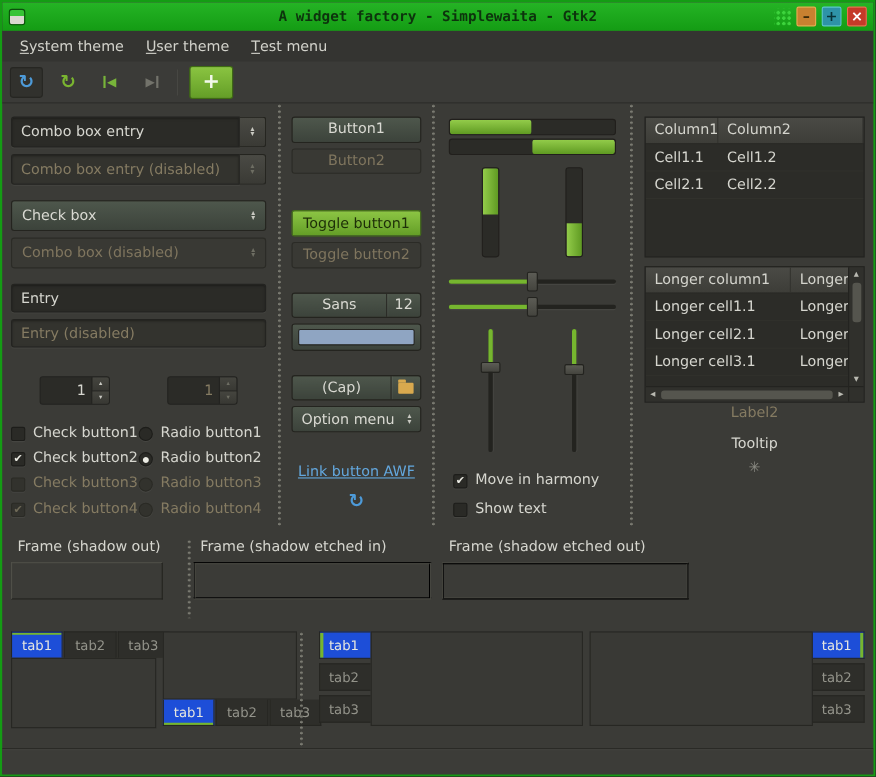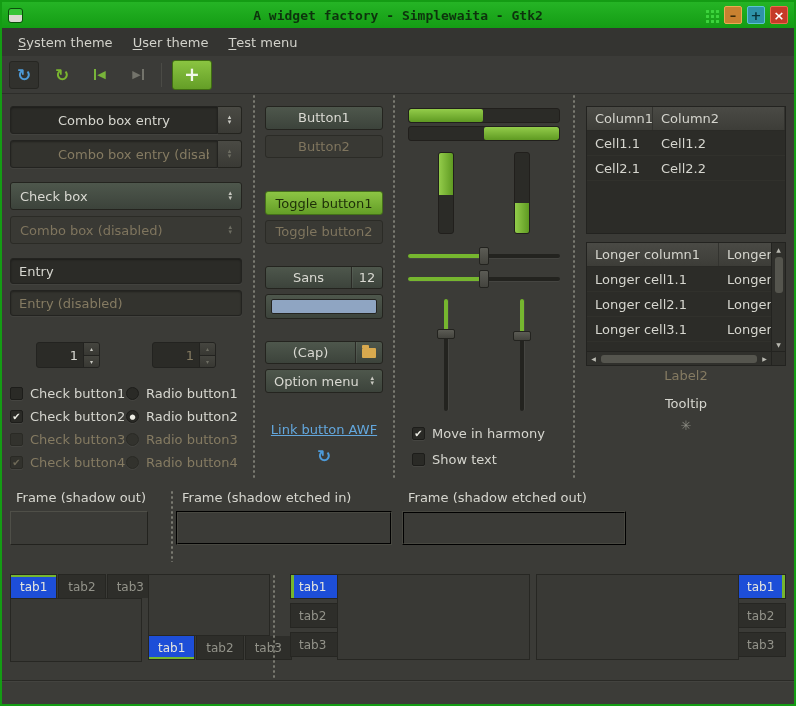--- a/index.html
+++ b/index.html
@@ -67,42 +67,42 @@
           color:#d9d9d2; display:flex; align-items:center; }
   .gbtn.dis { background:#393934; border-color:#2b2b26; color:#7f755e; }
   .gbtn.toggled { background:linear-gradient(#8cc544,#649e27); border-color:#45701a; color:#1e2f08; }
   .arr-stack { display:flex; flex-direction:column; align-items:center; line-height:.72;
                font-size:7px; color:#c9c9c2; }
   .dis .arr-stack { color:#6e6e63; }
 
   
   .panel1 { width:248px; flex:none; padding:12px 8px 8px; display:flex; flex-direction:column; }
   .combo-entry { height:28px; display:flex; }
-  .combo-entry .entryfield { flex:1; border-radius:3px 0 0 3px;padding-left:39px; }
+  .combo-entry .entryfield { flex:1; border-radius:3px 0 0 3px; }
   .combo-dd { width:24px; background:linear-gradient(#4a4a44,#3a3a35); border:1px solid #26262a;
               border-color:#24241f; border-left:none; border-radius:0 3px 3px 0;
               display:flex; align-items:center; justify-content:center; }
   .combobox { height:28px; padding:0 9px; }
   .combobox .arr-stack { margin-left:auto; }
   .p1row { margin-bottom:6px; }
   .gap14 { margin-bottom:14px !important;justify-content:center; }
   .entryrow { height:26px; }
   .spin-row { display:flex; justify-content:space-around; margin:20px 0 18px; }
   .spin { width:64px; height:26px; display:flex; background:#2b2b27; border:1px solid #232320;
           border-radius:3px; }
   .spin .val { flex:1; display:flex; align-items:center; justify-content:flex-end; padding-right:5px; }
   .spin.dis .val { color:#857b62; }
   .spin .arrs { width:16px; display:flex; flex-direction:column; border-left:1px solid #232320; }
   .spin .arrs span { flex:1; display:flex; align-items:center; justify-content:center; font-size:6px;
                      color:#c9c9c2; background:linear-gradient(#45453f,#383833); }
   .spin .arrs span:first-child { border-bottom:1px solid #232320; border-radius:0 2px 0 0; }
   .spin .arrs span:last-child { border-radius:0 0 2px 0; }
   .spin.dis .arrs span { color:#6e6e63; }
   .tgrid { display:grid; grid-template-columns:1fr 1fr; row-gap:8px; }
-  .check-row { display:flex; align-items:center; gap:7px; }
+  .check-row { display:flex; align-items:flex-end; gap:7px; }
   .check-row.dis { color:#857b62; }
   .cbox, .rbox { width:13px; height:13px; flex:none; background:#2a2a26; border:1px solid #1d1d1a;
                  box-shadow:0 1px 0 rgba(255,255,255,.05); display:flex; align-items:center;
                  justify-content:center; color:#ececе4; color:#ecece4; }
   .cbox { border-radius:2px; font-size:10px; }
   .rbox { border-radius:50%; font-size:7px; }
   .check-row.dis .cbox, .check-row.dis .rbox { background:#32322d; border-color:#2a2a25; color:#6f6a58; }
 
   
   .panel2 { width:132px; flex:none; padding:12px 7px; display:flex; flex-direction:column; }

